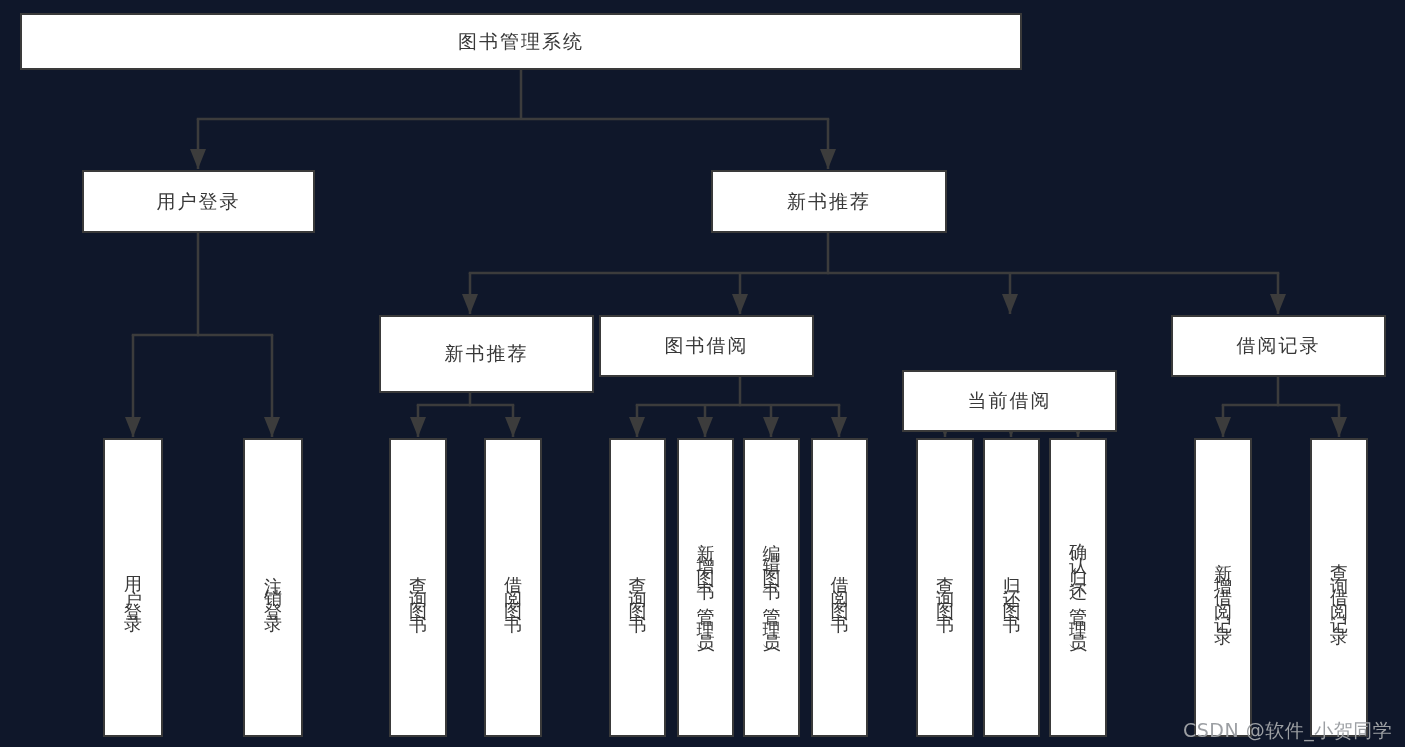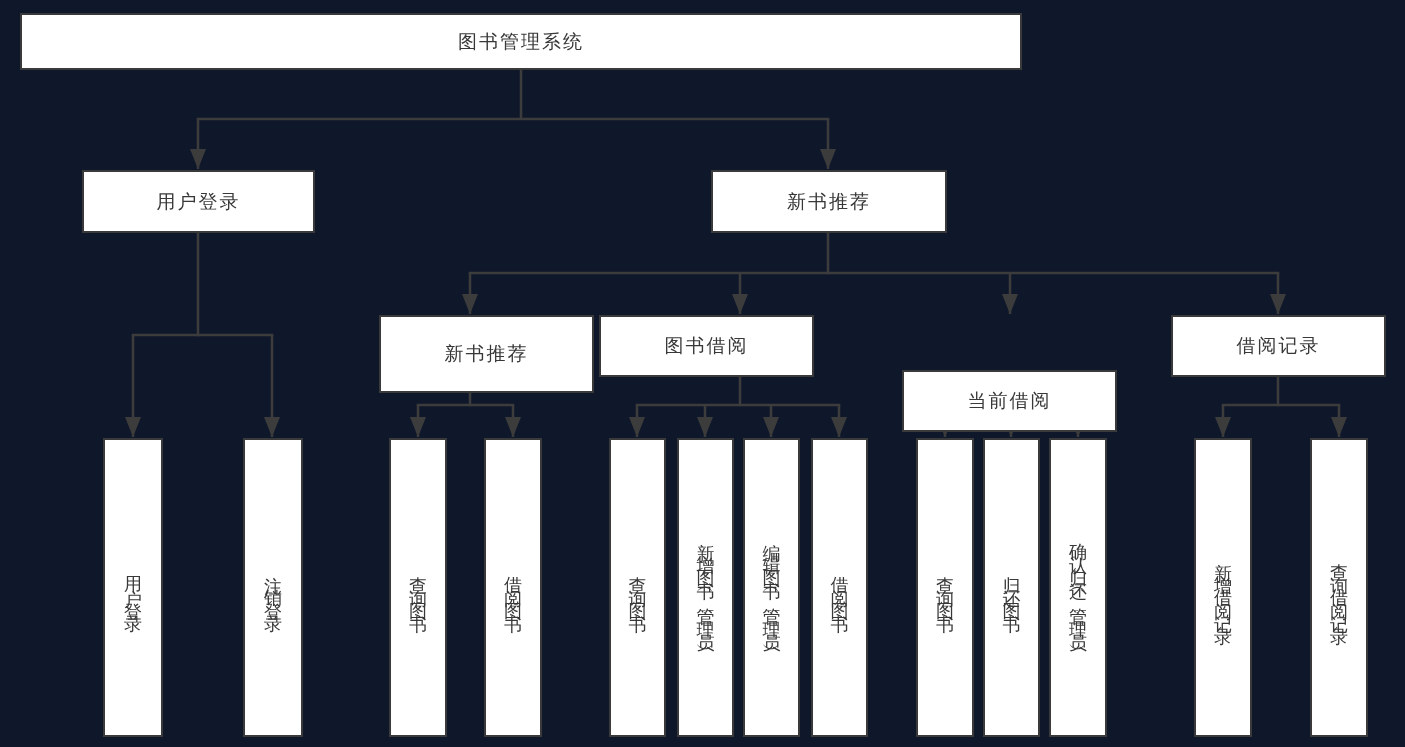--- a/index.html
+++ b/index.html
@@ -153,14 +153,15 @@
     <span class="v-label">确认归还（管理员）</span>
   </div>
 
   <div class="box" style="left:1194px; top:438px; width:58px; height:299px;">
     <span class="v-label">新增借阅记录</span>
   </div>
   <div class="box" style="left:1310px; top:438px; width:58px; height:299px;">
     <span class="v-label">查询借阅记录</span>
   </div>
 
+  <div class="watermark">CSDN @软件_小贺同学</div>
 
 </div>
 
 </body></html>

